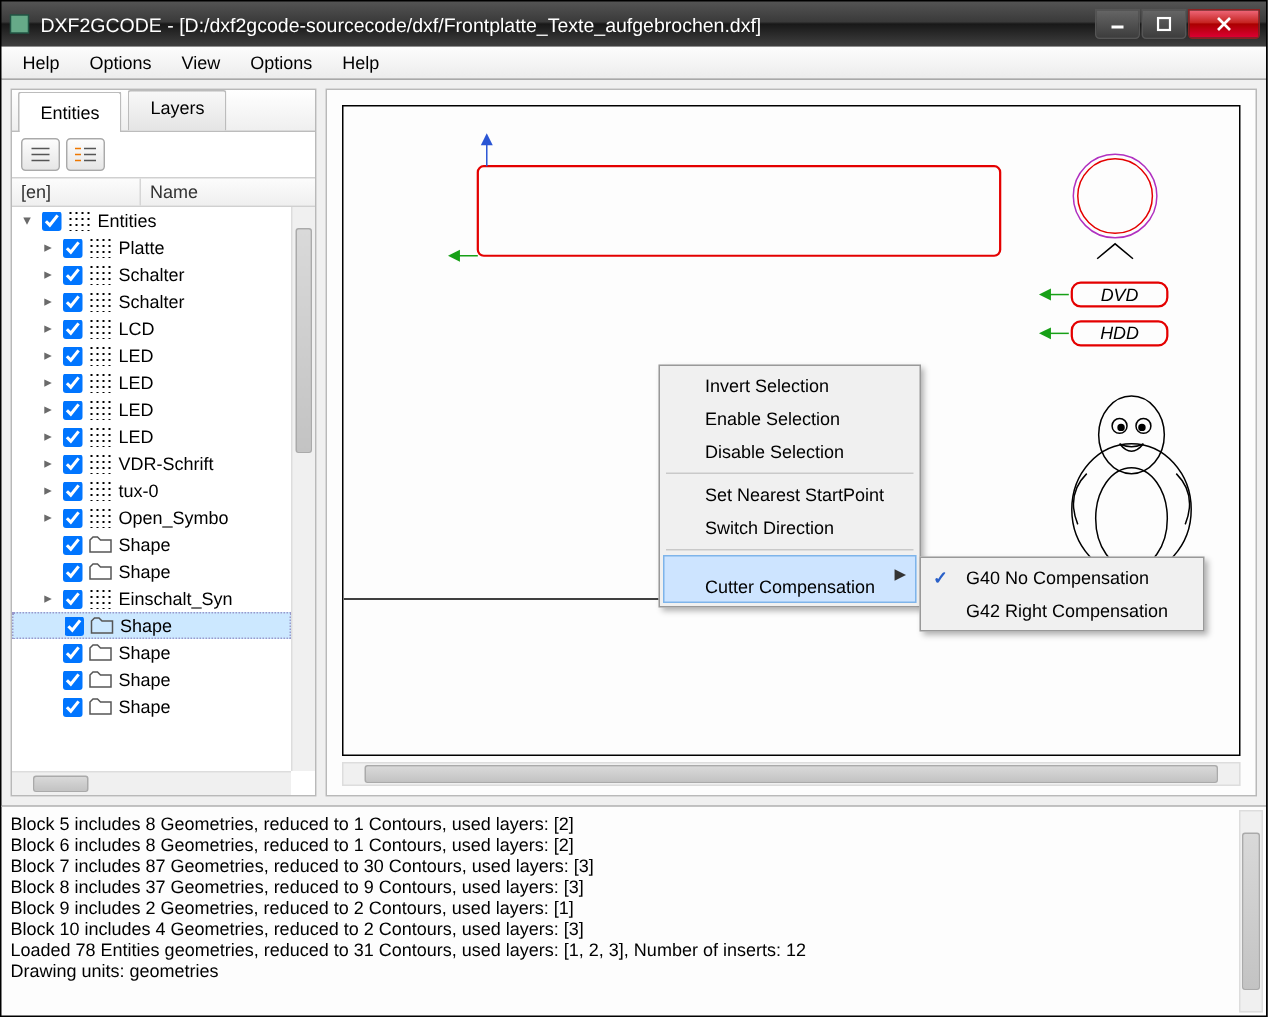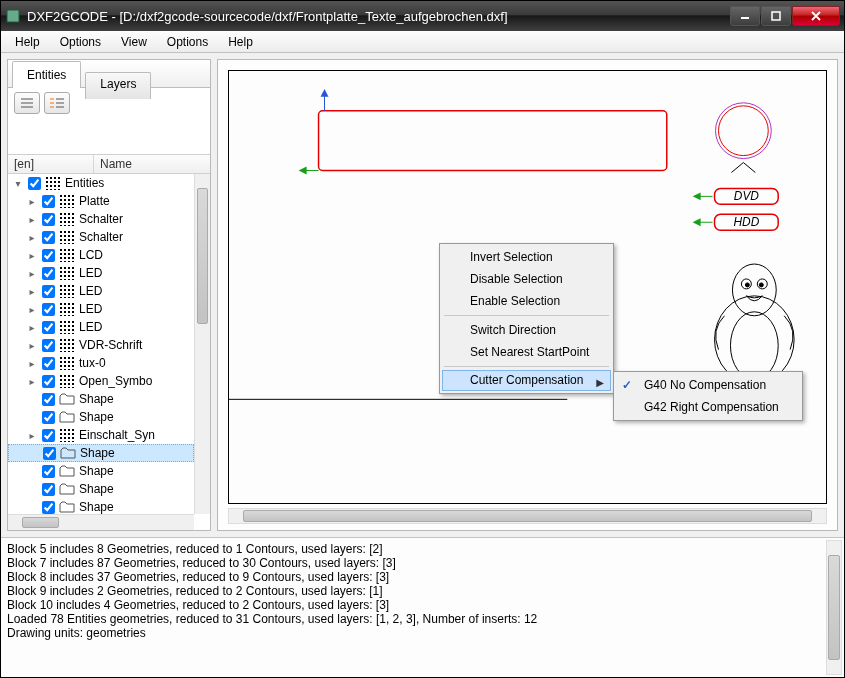--- a/index.html
+++ b/index.html
@@ -16,26 +16,26 @@
 .titlebar .winbtn svg { display:block; }
 
 .menubar { height: 22px; background: linear-gradient(#fdfdfd, #ececec); border-bottom: 1px solid #c0c0c0; display:flex; align-items:center; padding-left: 6px; gap: 4px; }
 .menubar .mitem { padding: 2px 8px; cursor: default; }
 
 .client { display:flex; height: calc(100% - 30px - 22px - 140px); padding: 6px; gap: 6px; background:#f0f0f0; }
 
 .leftpanel { width: 204px; display:flex; flex-direction:column; background:#fff; border:1px solid #b9b9b9; }
 .tabs { height: 28px; display:flex; border-bottom: 1px solid #bcbcbc; background: linear-gradient(#fff,#efefef); }
 .tab { padding: 6px 14px 4px; border: 1px solid #bcbcbc; border-bottom:none; background:linear-gradient(#fff,#fff); position:relative; top:1px; margin-left:4px; border-radius:2px 2px 0 0; cursor:default; }
-.tab.inactive { background: linear-gradient(#f8f8f8,#e4e4e4); top:12px; padding-top:4px; }
+.tab.inactive { background: linear-gradient(#f8f8f8,#e4e4e4); top:0; padding-top:4px; }
 
 .toolbar-row { height: 30px; padding: 4px 6px; display:flex; gap:4px; }
 .tb-button { width: 26px; height: 22px; border: 1px solid #aaa; border-radius:3px; background: linear-gradient(#fdfdfd,#e6e6e6); display:flex; align-items:center; justify-content:center; }
 
-.tree-header { height:20px; border-top:1px solid #d0d0d0; border-bottom:1px solid #d0d0d0; background:linear-gradient(#fcfcfc,#efefef); display:flex;margin-top:36px; }
+.tree-header { height:20px; border-top:1px solid #d0d0d0; border-bottom:1px solid #d0d0d0; background:linear-gradient(#fcfcfc,#efefef); display:flex; }
 .tree-header .col { padding: 2px 6px; color:#333; }
 .tree-header .col:first-child { width:86px; border-right:1px solid #d6d6d6; }
 
 .tree { flex:1; overflow:hidden; position:relative; }
 .tree-rows { position:absolute; inset:0 16px 16px 0; overflow:hidden; }
 .tree-row { height:18px; display:flex; align-items:center; white-space:nowrap; padding-left:2px; }
 .tree-row .expander { width:12px; text-align:center; color:#6a6a6a; font-size:10px; }
 .tree-row input[type=checkbox] { width:13px; height:13px; margin:0 4px; }
 .tree-row .rowicon { width:16px; height:14px; margin-right:4px; display:flex; align-items:center; justify-content:center; }
 .tree-row.selected { background:#cce8ff; border:1px dotted #99c; }
@@ -50,21 +50,21 @@
 
 .canvas-wrap { flex:1; display:flex; flex-direction:column; border:1px solid #b9b9b9; background:#fdfdfd; position:relative; }
 .canvas { flex:1; position:relative; overflow:hidden; border:1px solid #000; margin:10px 10px 0 10px; }
 .canvas svg { position:absolute; inset:0; }
 .canvas-hscroll { height:16px; margin: 4px 10px 6px; position:relative; background:#f0f0f0; border:1px solid #ddd; }
 .canvas-hscroll .thumb { position:absolute; top:1px; bottom:1px; left:14px; right:14px; background:linear-gradient(#d9d9d9,#c3c3c3); border:1px solid #aaa; border-radius:2px; }
 
 .ctxmenu { position:absolute; background:#f0f0f0; border:1px solid #999; box-shadow:2px 2px 4px rgba(0,0,0,.3); padding:2px; }
 .ctxmenu .mi { padding: 4px 24px 4px 28px; cursor:default; white-space:nowrap; position:relative; }
 .ctxmenu .mi.sep { height:1px; padding:0; margin:3px 2px; background:#c9c9c9; }
-.ctxmenu .mi.hover { background:#cde4ff; border:1px solid #7eb4ea; padding:2px 23px 3px 27px; }
+.ctxmenu .mi.hover { background:#cde4ff; border:1px solid #7eb4ea; padding:13px 23px 3px 27px; }
 .ctxmenu .mi .arrow { position:absolute; right:6px; top:6px; font-size:10px; color:#333; }
 .ctxmenu .mi .chk { position:absolute; left:6px; top:4px; color:#2a60c8; font-weight:bold; }
 
 .log { height: 140px; background:#fdfdfd; border-top:1px solid #c3c3c3; padding:4px 6px; font-size:12px; line-height:14px; overflow:hidden; position:relative; color:#000; }
 .log .vscroll2 { position:absolute; right:2px; top:2px; bottom:2px; width:16px; background:#f0f0f0; border:1px solid #ddd; }
 .log .vscroll2 .thumb { position:absolute; left:1px; right:1px; top:14px; bottom:14px; background:linear-gradient(#d9d9d9,#c3c3c3); border:1px solid #aaa; border-radius:2px; }
 </style>
 </head>
 <body>
 
@@ -309,25 +309,25 @@
             <path d="M18 126 Q10 136 28 136 Q40 136 34 124"></path>
             <path d="M78 126 Q86 136 68 136 Q56 136 62 124"></path>
             <ellipse cx="48" cy="96" rx="24" ry="34"></ellipse>
           </g>
           <line x1="0" y1="330" x2="340" y2="330" stroke="#000"></line>
           <line x1="340" y1="330" x2="340" y2="40" stroke="none"></line>
         </svg>
 
         <div class="ctxmenu" style="left:210px; top:172px; width:175px;">
           <div class="mi">Invert Selection</div>
+          <div class="mi">Enable Selection</div>
           <div class="mi">Disable Selection</div>
-          <div class="mi">Enable Selection</div>
           <div class="mi sep"></div>
+          <div class="mi">Set Nearest StartPoint</div>
           <div class="mi">Switch Direction</div>
-          <div class="mi">Set Nearest StartPoint</div>
           <div class="mi sep"></div>
           <div class="mi hover">
             <span>Cutter Compensation</span>
             <span class="arrow">▶</span>
           </div>
         </div>
 
         <div class="ctxmenu" style="left:384px; top:300px; width:190px;">
           <div class="mi">
             <span class="chk">✓</span>
@@ -338,20 +338,21 @@
       </div>
       <div class="canvas-hscroll">
           <div class="thumb"></div>
         </div>
     </div>
   </div>
 
   <div class="log">
     <div id="log-rows">
         <div>Block 5 includes 8 Geometries, reduced to 1 Contours, used layers: [2]</div>
+        <div>Block 6 includes 8 Geometries, reduced to 1 Contours, used layers: [2]</div>
         <div>Block 7 includes 87 Geometries, reduced to 30 Contours, used layers: [3]</div>
         <div>Block 8 includes 37 Geometries, reduced to 9 Contours, used layers: [3]</div>
         <div>Block 9 includes 2 Geometries, reduced to 2 Contours, used layers: [1]</div>
         <div>Block 10 includes 4 Geometries, reduced to 2 Contours, used layers: [3]</div>
         <div>Loaded 78 Entities geometries, reduced to 31 Contours, used layers: [1, 2, 3], Number of inserts: 12</div>
         <div>Drawing units: geometries</div>
       </div>
     <div class="vscroll2">
         <div class="thumb"></div>
       </div>

